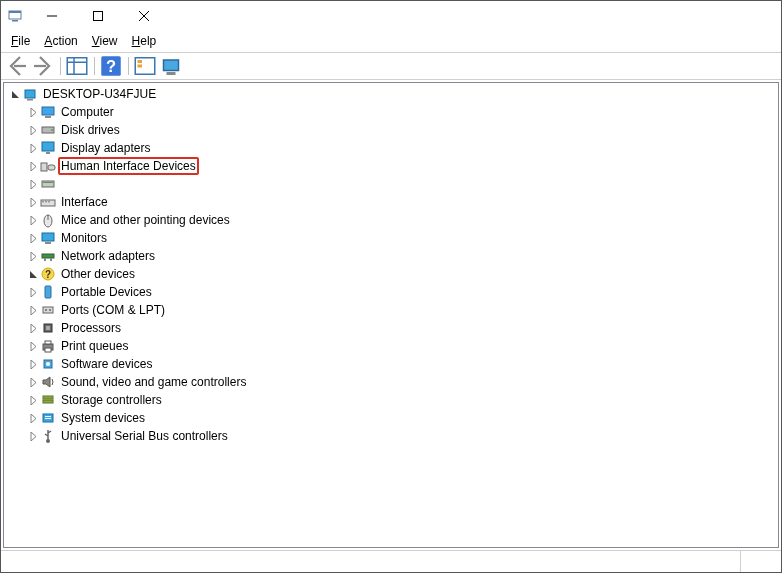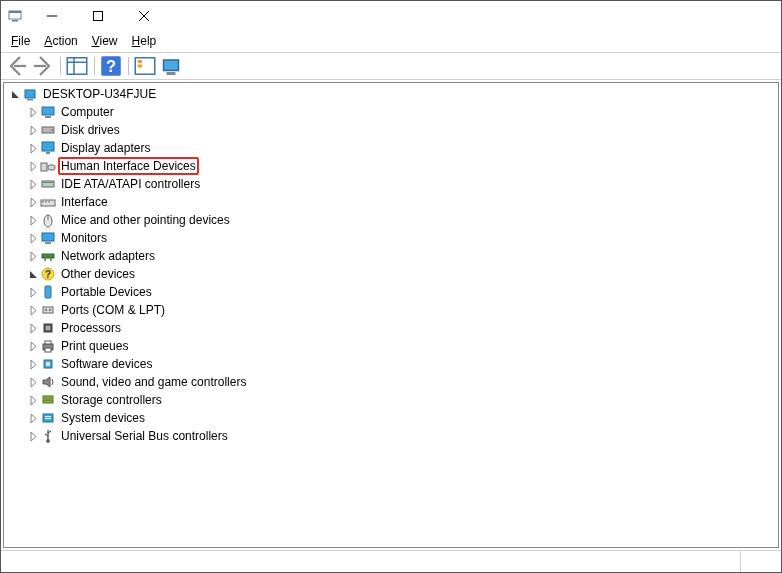--- a/index.html
+++ b/index.html
@@ -228,21 +228,20 @@
       <div class="row" style="padding-left:22px">
         <span class="arrow">
           <svg viewBox="0 0 9 9">
             <path d="M2 0 L7 4.5 L2 9 Z" fill="none" stroke="#808080" stroke-width="1"></path>
           </svg>
         </span>
         <span class="dvicon"><svg viewBox="0 0 16 16">
             <rect x="2" y="5" width="12" height="6" fill="#c8c8c8" stroke="#666"></rect>
             <rect x="3" y="6" width="10" height="1" fill="#4aa848"></rect>
           </svg></span>
-        <span class="label">IDE ATA/ATAPI controllers</span>
       </div>
       <div class="row" style="padding-left:22px">
         <span class="arrow">
           <svg viewBox="0 0 9 9">
             <path d="M2 0 L7 4.5 L2 9 Z" fill="none" stroke="#808080" stroke-width="1"></path>
           </svg>
         </span>
         <span class="dvicon"><svg viewBox="0 0 16 16">
             <rect x="1" y="6" width="14" height="6" fill="#e0e0e0" stroke="#666"></rect>
             <rect x="2" y="7" width="2" height="1.5" fill="#999"></rect>

